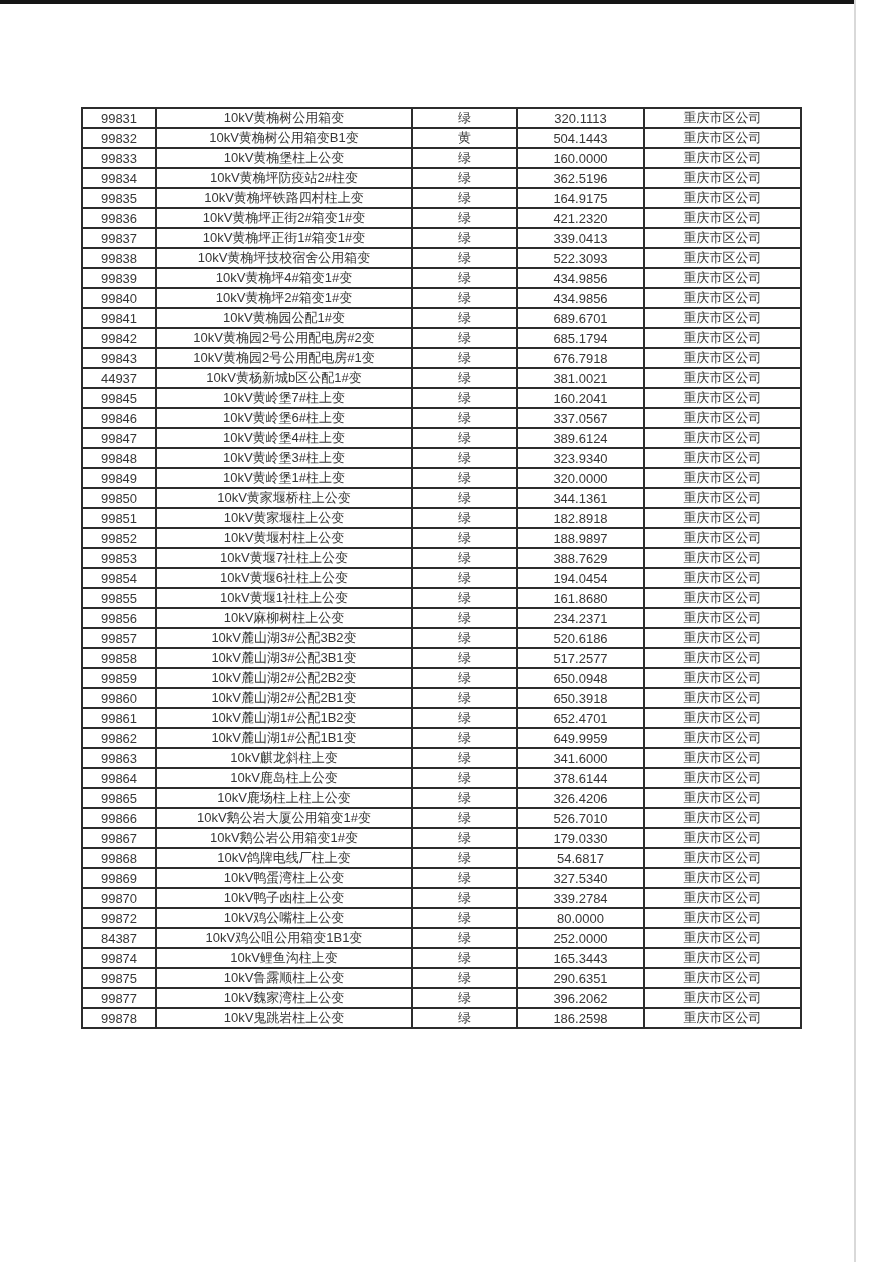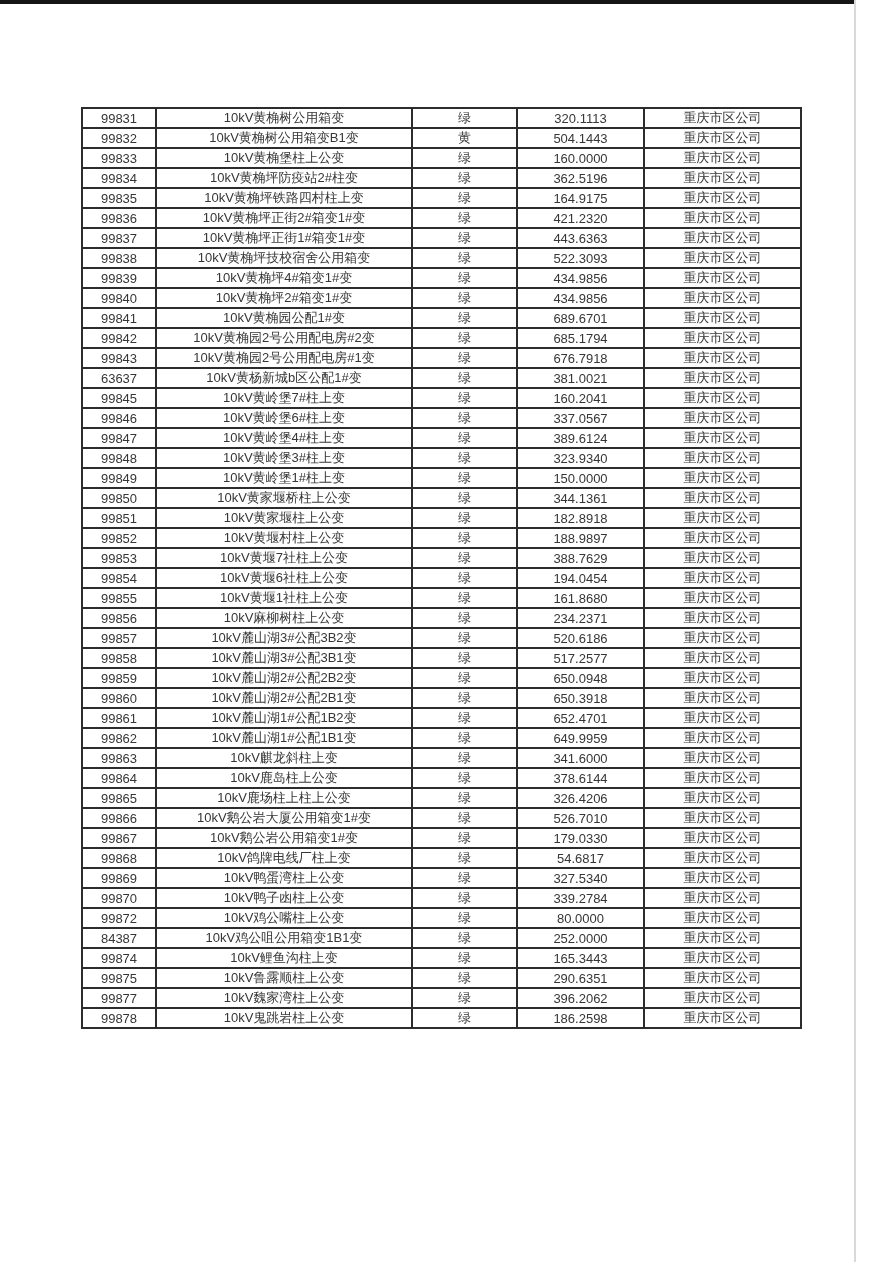--- a/index.html
+++ b/index.html
@@ -117,21 +117,21 @@
       <td>10kV黄桷坪正街2#箱变1#变</td>
       <td>绿</td>
       <td>421.2320</td>
       <td>重庆市区公司</td>
     </tr>
 
     <tr>
       <td>99837</td>
       <td>10kV黄桷坪正街1#箱变1#变</td>
       <td>绿</td>
-      <td>443.6363</td>
+      <td>339.0413</td>
       <td>重庆市区公司</td>
     </tr>
 
     <tr>
       <td>99838</td>
       <td>10kV黄桷坪技校宿舍公用箱变</td>
       <td>绿</td>
       <td>522.3093</td>
       <td>重庆市区公司</td>
     </tr>
@@ -170,21 +170,21 @@
 
     <tr>
       <td>99843</td>
       <td>10kV黄桷园2号公用配电房#1变</td>
       <td>绿</td>
       <td>676.7918</td>
       <td>重庆市区公司</td>
     </tr>
 
     <tr>
-      <td>63637</td>
+      <td>44937</td>
       <td>10kV黄杨新城b区公配1#变</td>
       <td>绿</td>
       <td>381.0021</td>
       <td>重庆市区公司</td>
     </tr>
 
     <tr>
       <td>99845</td>
       <td>10kV黄岭堡7#柱上变</td>
       <td>绿</td>
@@ -213,21 +213,21 @@
       <td>10kV黄岭堡3#柱上变</td>
       <td>绿</td>
       <td>323.9340</td>
       <td>重庆市区公司</td>
     </tr>
 
     <tr>
       <td>99849</td>
       <td>10kV黄岭堡1#柱上变</td>
       <td>绿</td>
-      <td>150.0000</td>
+      <td>320.0000</td>
       <td>重庆市区公司</td>
     </tr>
 
     <tr>
       <td>99850</td>
       <td>10kV黄家堰桥柱上公变</td>
       <td>绿</td>
       <td>344.1361</td>
       <td>重庆市区公司</td>
     </tr>

